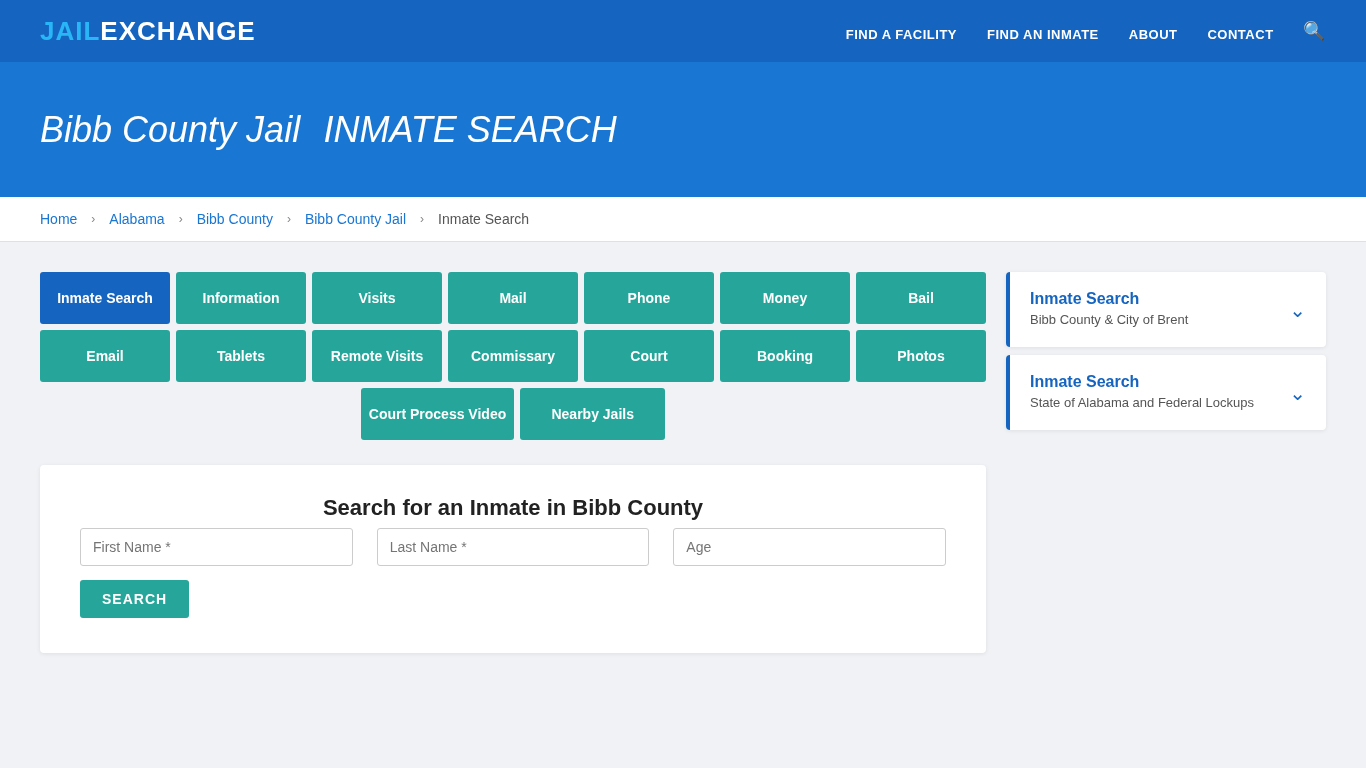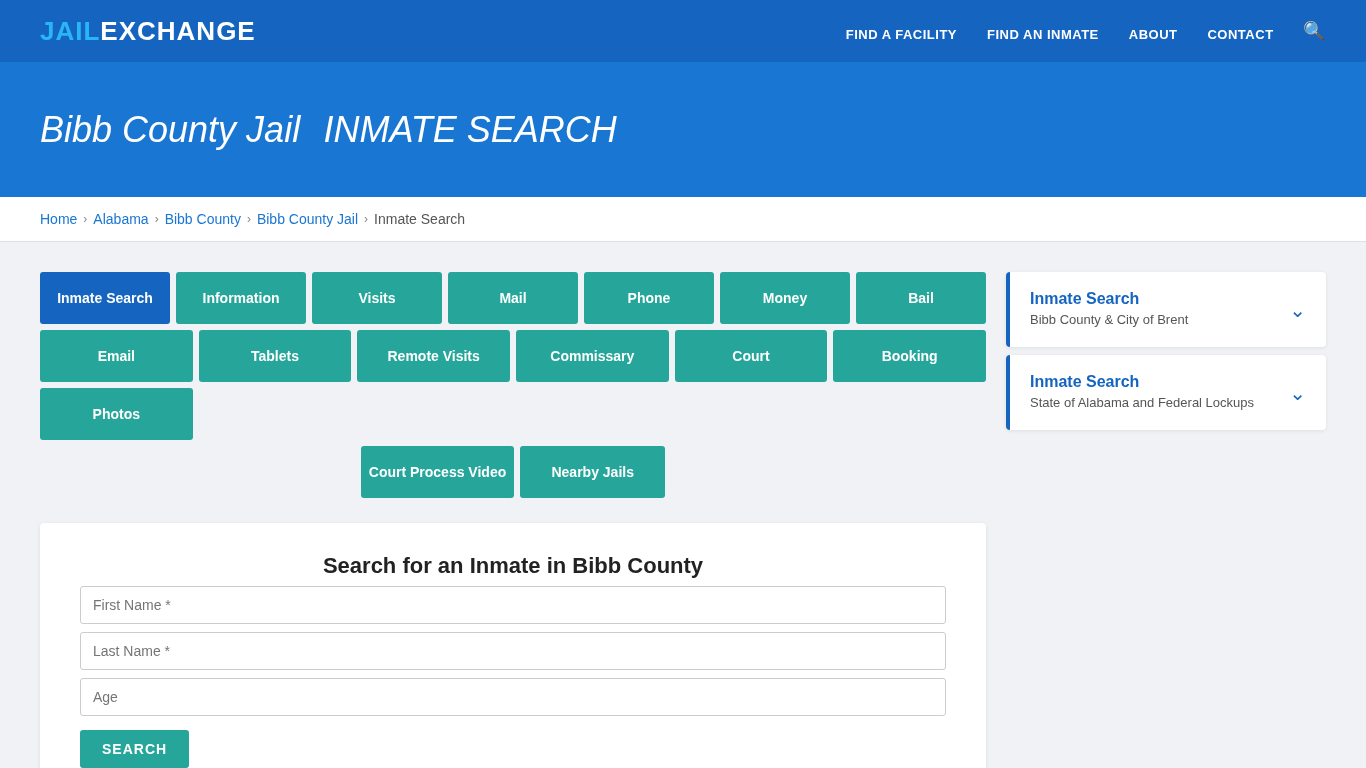--- a/index.html
+++ b/index.html
@@ -59,21 +59,21 @@
     }
 
     
     #breadcrumb {
       background: #fff;
       padding: 14px 40px;
       font-size: 14px;
       color: #1976d2;
       display: flex;
       align-items: center;
-      gap: 6px;
+      gap: 14px;
       border-bottom: 1px solid #e0e0e0;
     }
     .bc-sep { color: #888; font-size: 12px; }
     .bc-link { color: #1976d2; cursor: pointer; text-decoration: none; }
     .bc-current { color: #555; }
 
     
     #content {
       background: #f0f2f5;
       padding: 30px 40px;
@@ -85,21 +85,21 @@
 
     
     #tabs-grid {
       display: grid;
       grid-template-columns: repeat(7, 1fr);
       gap: 6px;
       margin-bottom: 6px;
     }
     #tabs-grid2 {
       display: grid;
-      grid-template-columns: repeat(6, 1fr);
+      grid-template-columns: repeat(7, 1fr);
       gap: 6px;
       margin-bottom: 6px;
     }
     #tabs-grid3 {
       display: flex;
       gap: 6px;
       justify-content: center;
       margin-bottom: 25px;
     }
     .tab-btn {
@@ -128,23 +128,22 @@
     }
     #search-form-title {
       font-size: 22px;
       font-weight: 700;
       text-align: center;
       margin-bottom: 7px;
       color: #222;
     }
     #search-fields {
       display: flex;
-      gap: 8px;
+      gap: 24px;
       margin-bottom: 14px;
-      flex-direction: column;
     }
     .search-input {
       flex: 1;
       padding: 10px 12px;
       border: 1px solid #ccc;
       border-radius: 3px;
       font-size: 14px;
       color: #555;
       outline: none;
     }

